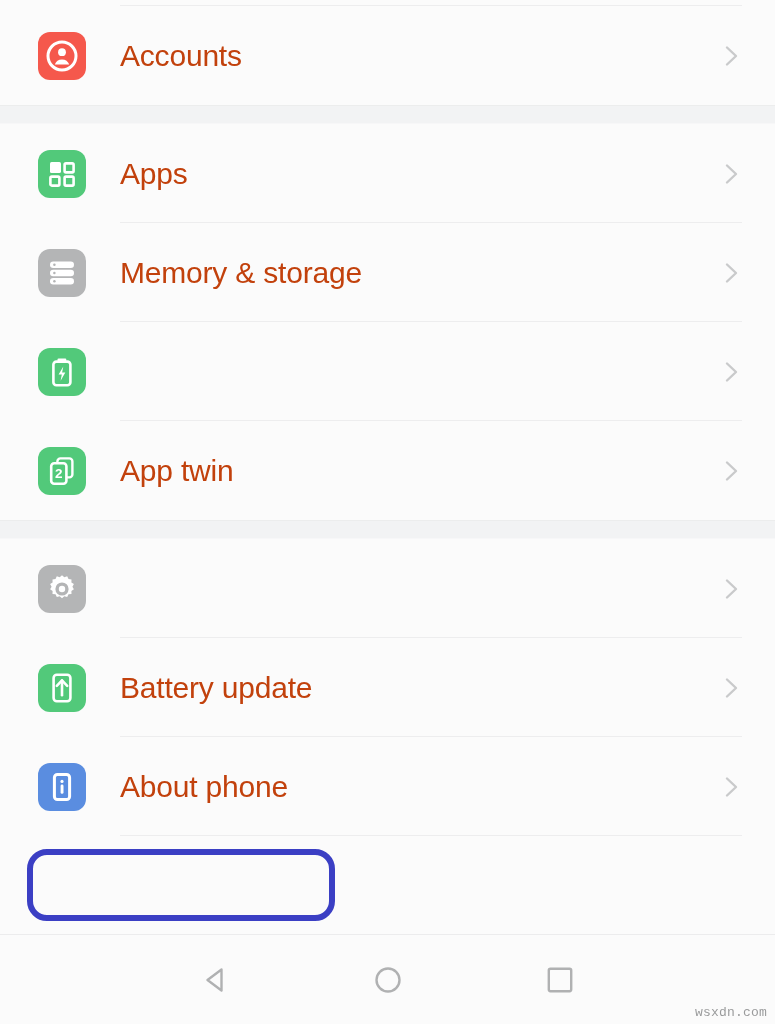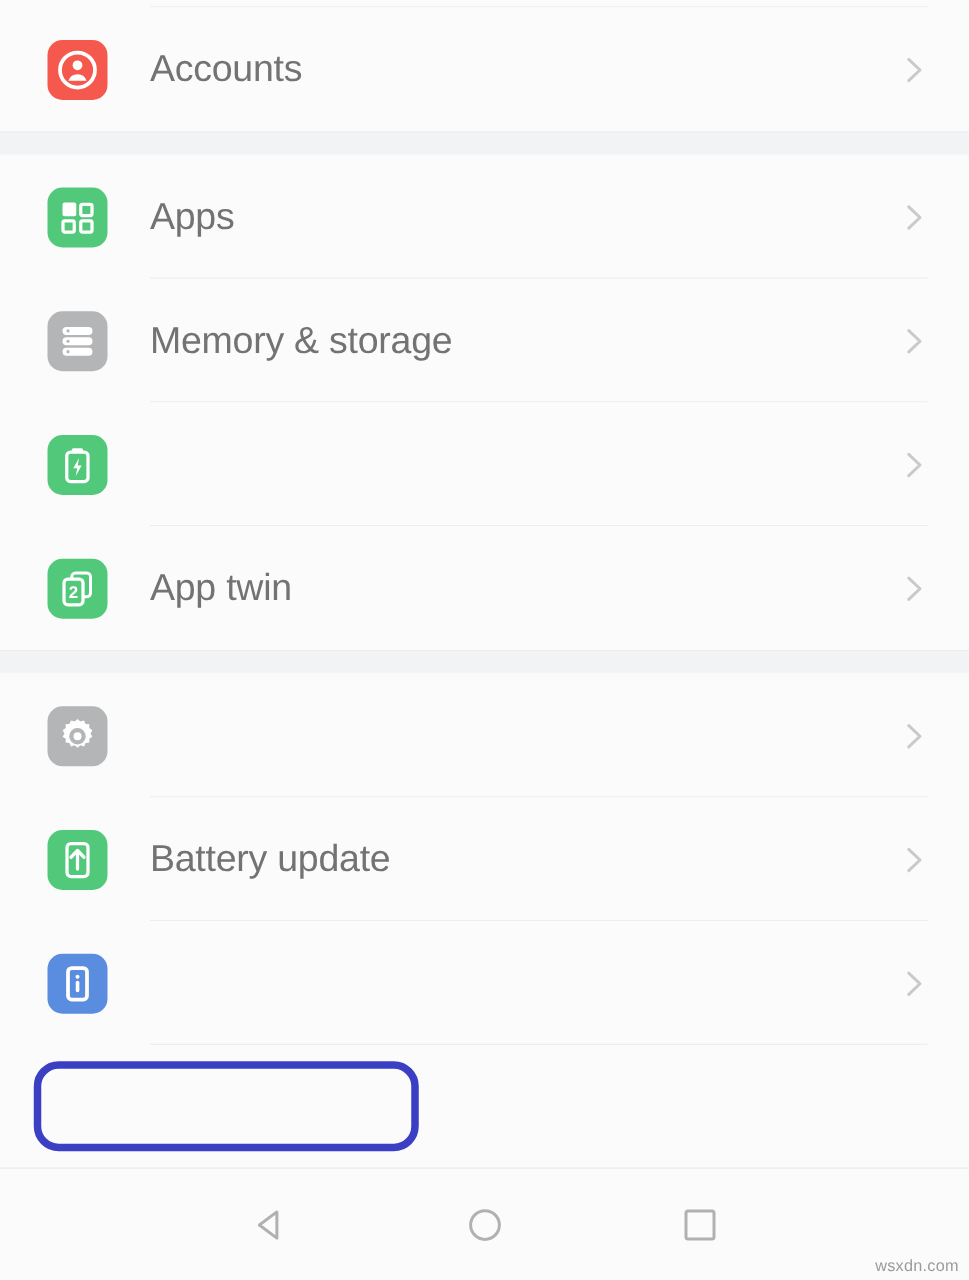--- a/index.html
+++ b/index.html
@@ -64,21 +64,21 @@
     justify-content: center;
     flex: none;
   }
   .icon svg { display: block; }
 
   .label {
     position: absolute;
     left: 120px;
     font-size: 30px;
     line-height: 34px;
-    color: #737373;
+    color: #c2410c;
     letter-spacing: -0.2px;
     white-space: nowrap;
   }
 
   .chev {
     position: absolute;
     right: 31px;
     width: 26px; height: 26px;
     color: #c9cacb;
   }
@@ -117,21 +117,21 @@
   }
   .navbtn svg { display: block; }
 
   .watermark {
     position: absolute;
     right: 8px;
     bottom: 4px;
     font-size: 13px;
     color: #9a9b9c;
     letter-spacing: 0.2px;
-    font-family: Liberation Sans, sans-serif;
+    font-family: Liberation Mono, monospace;
   }
 </style>
 </head>
 <body>
 
 <div id="screen">
 
   <div class="list">
 
     <div class="row top-clip">
@@ -275,20 +275,21 @@
       </div>
 
       <div class="row">
         <span class="icon" style="background:#5a8de0">
           <svg width="34" height="34" viewBox="0 0 34 34">
             <rect x="9.4" y="4.4" width="15.2" height="25.2" rx="3" fill="none" stroke="#ffffff" stroke-width="3"></rect>
             <circle cx="17" cy="11.4" r="1.6" fill="#ffffff"></circle>
             <rect x="15.6" y="14.6" width="2.9" height="9.2" rx="1.4" fill="#ffffff"></rect>
           </svg>
         </span>
+        <span class="label">About phone</span>
         <span class="chev">
           <svg width="26" height="26" viewBox="0 0 26 26">
             <path d="M9 4.5 L18 13 L9 21.5" fill="none" stroke="currentColor" stroke-width="2.4" stroke-linecap="round" stroke-linejoin="round"></path>
           </svg>
         </span>
         <span class="divider"></span>
       </div>
 
     </div>
 

